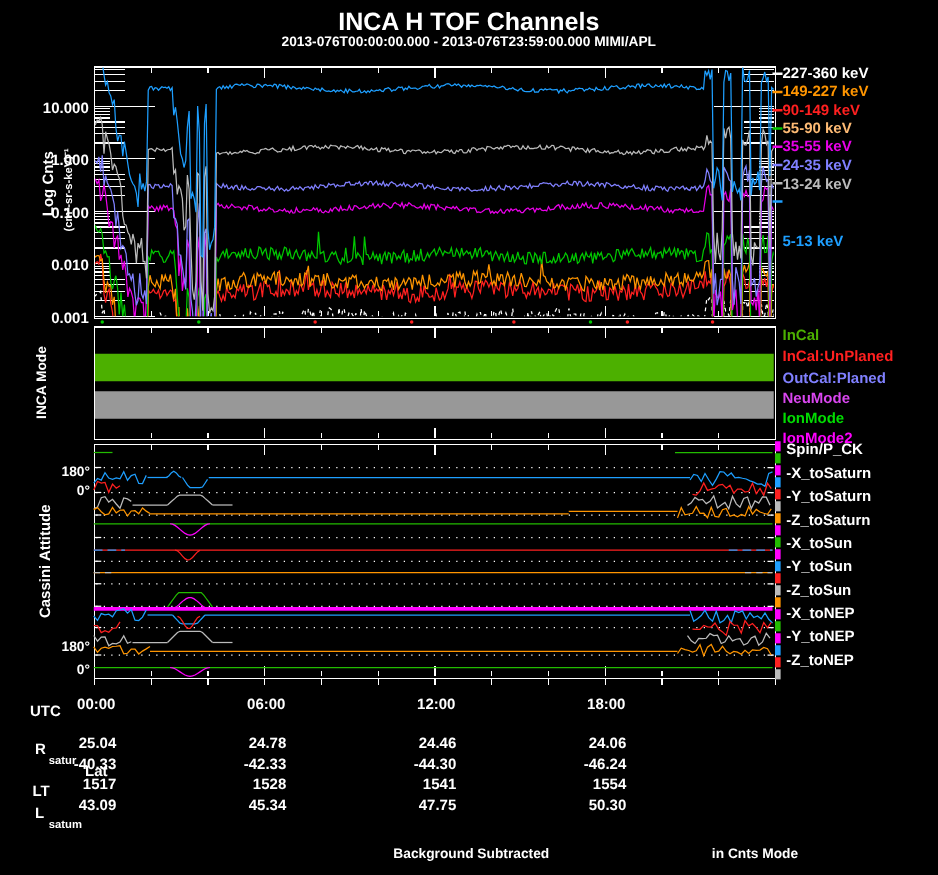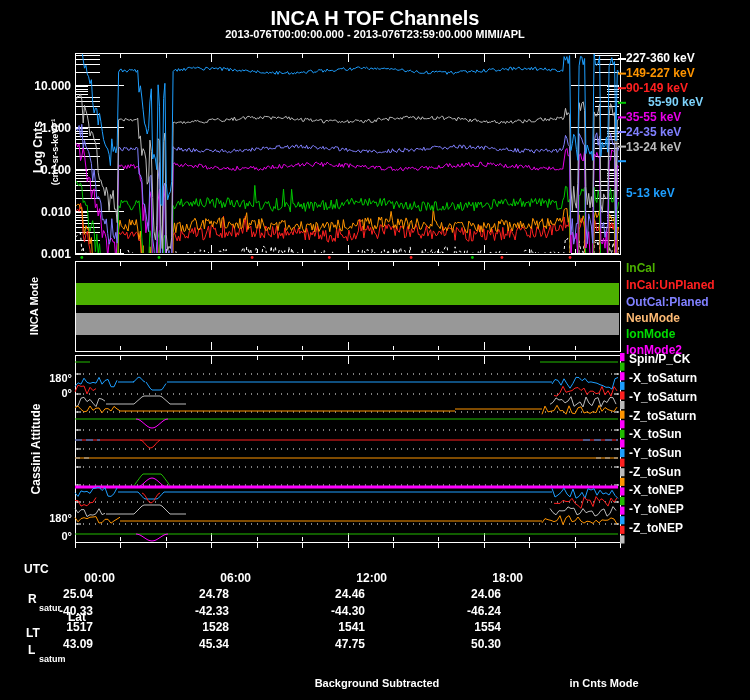--- a/index.html
+++ b/index.html
@@ -7,21 +7,21 @@
        font-family:"Liberation Sans",sans-serif;color:#fff;font-weight:bold;}
   .abs{position:absolute;}
   .ctr{transform:translateX(-50%);white-space:nowrap;}
   .rot{transform:translate(-50%,-50%) rotate(-90deg);white-space:nowrap;}
   .t16{font-size:20px;} .t11{font-size:11px;} .t12{font-size:12px;} .t9{font-size:9px;}
   .lg{position:absolute;font-size:12px;line-height:13px;white-space:nowrap;}
   svg{position:absolute;left:0;top:0;}
   .ytick{position:absolute;width:54px;left:17px;text-align:right;font-size:12px;}
   .atick{position:absolute;width:46px;left:26px;text-align:right;font-size:11px;}
   .ephv{position:absolute;width:76px;text-align:right;font-size:12px;}
-  .utcv{position:absolute;width:76px;text-align:right;font-size:12px;margin-top:15px;}
+  .utcv{position:absolute;width:76px;text-align:center;font-size:12px;}
   .sub{font-size:9px;}
 </style>
 </head>
 <body>
 
 <svg id="plot" width="750" height="700">
     <rect x="75.5" y="53.5" width="545" height="201" fill="none" stroke="#fff" stroke-width="1" shape-rendering="crispEdges"></rect>
     <rect x="75.5" y="261.5" width="545" height="90" fill="none" stroke="#fff" stroke-width="1" shape-rendering="crispEdges"></rect>
     <rect x="75.5" y="355.5" width="545" height="187" fill="none" stroke="#fff" stroke-width="1" shape-rendering="crispEdges"></rect>
     <line x1="75.5" y1="54" x2="75.5" y2="62" stroke="#fff" shape-rendering="crispEdges"></line>
@@ -331,31 +331,31 @@
 <div class="ytick" style="top:121px;">1.000</div>
 <div class="ytick" style="top:163px;">0.100</div>
 <div class="ytick" style="top:205px;">0.010</div>
 <div class="ytick" style="top:247px;">0.001</div>
 <div class="abs rot t12" style="left:38px;top:147px;">Log Cnts</div>
 <div class="abs rot t9" style="left:54px;top:152px;">(cm²-sr-s-keV)⁻¹</div>
 
 <div class="lg" style="left: 626px; top: 52px; color: rgb(255, 255, 255);">227-360 keV</div>
 <div class="lg" style="left: 626px; top: 67px; color: rgb(255, 149, 0);">149-227 keV</div>
 <div class="lg" style="left: 626px; top: 82px; color: rgb(255, 32, 32);">90-149 keV</div>
-<div class="lg" style="left: 648px; top: 96px; color: #7dd3fc;">55-90 keV</div>
+<div class="lg" style="left: 626px; top: 96px; color: #fdba74;">55-90 keV</div>
 <div class="lg" style="left: 626px; top: 111px; color: rgb(232, 0, 232);">35-55 keV</div>
 <div class="lg" style="left: 626px; top: 126px; color: rgb(128, 128, 255);">24-35 keV</div>
 <div class="lg" style="left: 626px; top: 141px; color: rgb(187, 187, 187);">13-24 keV</div>
 <div class="lg" style="left: 626px; top: 155px; color: rgb(30, 159, 255); margin-top: 32px;">5-13 keV</div>
 
 <div class="abs rot t11" style="left:34px;top:306px;">INCA Mode</div>
 <div class="lg" style="left: 626px; top: 262px; color: rgb(76, 176, 0);">InCal</div>
 <div class="lg" style="left: 626px; top: 279px; color: rgb(255, 32, 32);">InCal:UnPlaned</div>
 <div class="lg" style="left: 626px; top: 296px; color: rgb(128, 128, 255);">OutCal:Planed</div>
-<div class="lg" style="left: 626px; top: 312px; color: #fdba74;">NeuMode</div>
+<div class="lg" style="left: 626px; top: 312px; color: #d946ef;">NeuMode</div>
 <div class="lg" style="left: 626px; top: 328px; color: rgb(0, 221, 0);">IonMode</div>
 <div class="lg" style="left: 626px; top: 344px; color: rgb(255, 0, 255);">IonMode2</div>
 
 <div class="abs rot t12" style="left:36px;top:449px;">Cassini Attitude</div>
 <div class="atick" style="top:372px;">180°</div>
 <div class="atick" style="top:387px;">0°</div>
 <div class="atick" style="top:512px;">180°</div>
 <div class="atick" style="top:530px;">0°</div>
 
 <div class="lg" style="left:629px;top:353px;">Spin/P_CK</div>

